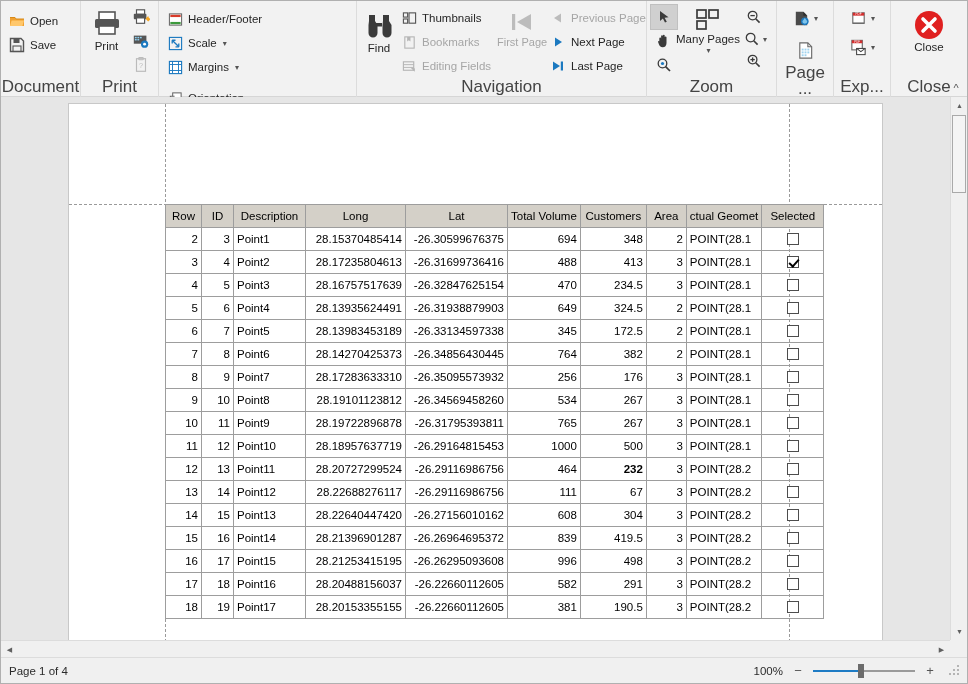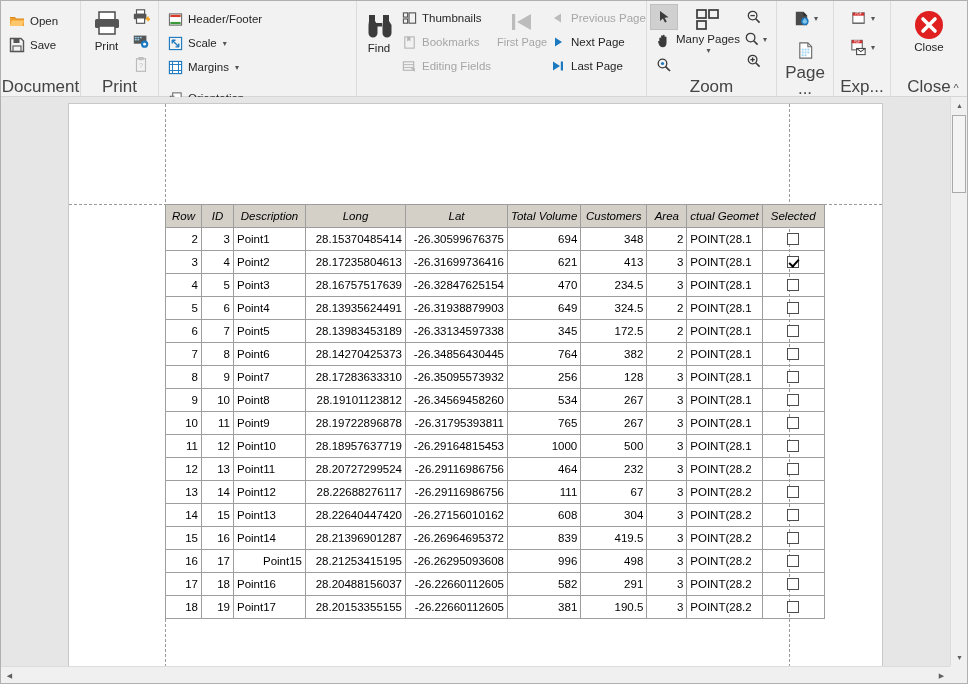--- a/index.html
+++ b/index.html
@@ -174,21 +174,20 @@
     height: 23px;
     padding: 0 3px;
     overflow: hidden;
     white-space: nowrap;
     font-weight: normal;
   }
   table.report th {
     background: #d4d0c8;
     text-align: center;
     font-size: 11.5px;
-    font-style: italic;
   }
   td.num { text-align: right; }
   td.txt { text-align: left; }
   td.chk { text-align: center; }
   .cb {
     display: inline-block;
     width: 12px; height: 12px;
     border: 1px solid #4d4d4d;
     background: #fff;
     position: relative;
@@ -516,20 +515,21 @@
             <span class="ico">
               <svg width="14" height="14" viewBox="0 0 14 14">
                   <path d="M2 2.5v9L9 7z" fill="#1b79c0"></path>
                   <rect x="9.8" y="2.5" width="2.2" height="9" fill="#1b79c0"></rect>
                 </svg>
             </span>
             <span>Last  Page</span>
           </div>
         </div>
       </div>
+      <div class="rgroup-title">Navigation</div>
     </div>
 
     <div class="rgroup" style="width:130px">
       <div class="rgroup-body" style="padding-top:4px;">
         <div class="col">
           <div class="minibtn active">
             <svg width="16" height="16" viewBox="0 0 16 16">
                 <path d="M4 2l8.5 6.2-3.9.5 2.2 4-1.8.9-2.1-4.1-2.9 2.6z" fill="#3b3b3b"></path>
               </svg>
           </div>
@@ -692,21 +692,21 @@
                 <td class="num" style="width: 40px;">2</td>
                 <td class="txt" style="width: 72px;">POINT(28.1</td>
                 <td class="chk" style="width: 62px;"><span class="cb"></span></td>
               </tr>
               <tr>
                 <td class="num" style="width: 36px;">3</td>
                 <td class="num" style="width: 32px;">4</td>
                 <td class="txt" style="width: 72px;">Point2</td>
                 <td class="num" style="width: 100px;">28.17235804613</td>
                 <td class="num" style="width: 102px;">-26.31699736416</td>
-                <td class="num" style="width: 72px;">621</td>
+                <td class="num" style="width: 72px;">488</td>
                 <td class="num" style="width: 66px;">413</td>
                 <td class="num" style="width: 40px;">3</td>
                 <td class="txt" style="width: 72px;">POINT(28.1</td>
                 <td class="chk" style="width: 62px;"><span class="cb checked"></span></td>
               </tr>
               <tr>
                 <td class="num" style="width: 36px;">4</td>
                 <td class="num" style="width: 32px;">5</td>
                 <td class="txt" style="width: 72px;">Point3</td>
                 <td class="num" style="width: 100px;">28.16757517639</td>
@@ -753,21 +753,21 @@
                 <td class="txt" style="width: 72px;">POINT(28.1</td>
                 <td class="chk" style="width: 62px;"><span class="cb"></span></td>
               </tr>
               <tr>
                 <td class="num" style="width: 36px;">8</td>
                 <td class="num" style="width: 32px;">9</td>
                 <td class="txt" style="width: 72px; margin-top: 19px;">Point7</td>
                 <td class="num" style="width: 100px;">28.17283633310</td>
                 <td class="num" style="width: 102px;">-26.35095573932</td>
                 <td class="num" style="width: 72px;">256</td>
-                <td class="num" style="width: 66px;">128</td>
+                <td class="num" style="width: 66px;">176</td>
                 <td class="num" style="width: 40px;">3</td>
                 <td class="txt" style="width: 72px;">POINT(28.1</td>
                 <td class="chk" style="width: 62px;"><span class="cb"></span></td>
               </tr>
               <tr>
                 <td class="num" style="width: 36px;">9</td>
                 <td class="num" style="width: 32px;">10</td>
                 <td class="txt" style="width: 72px;">Point8</td>
                 <td class="num" style="width: 100px;">28.19101123812</td>
                 <td class="num" style="width: 102px;">-26.34569458260</td>
@@ -801,21 +801,21 @@
                 <td class="txt" style="width: 72px;">POINT(28.1</td>
                 <td class="chk" style="width: 62px;"><span class="cb"></span></td>
               </tr>
               <tr>
                 <td class="num" style="width: 36px;">12</td>
                 <td class="num" style="width: 32px;">13</td>
                 <td class="txt" style="width: 72px;">Point11</td>
                 <td class="num" style="width: 100px;">28.20727299524</td>
                 <td class="num" style="width: 102px;">-26.29116986756</td>
                 <td class="num" style="width: 72px;">464</td>
-                <td class="num" style="width: 66px;">232</td>
+                <td class="num" style="width: 66px; font-weight: bold;">232</td>
                 <td class="num" style="width: 40px;">3</td>
                 <td class="txt" style="width: 72px;">POINT(28.2</td>
                 <td class="chk" style="width: 62px;"><span class="cb"></span></td>
               </tr>
               <tr>
                 <td class="num" style="width: 36px;">13</td>
                 <td class="num" style="width: 32px;">14</td>
                 <td class="txt" style="width: 72px;">Point12</td>
                 <td class="num" style="width: 100px;">28.22688276117</td>
                 <td class="num" style="width: 102px;">-26.29116986756</td>
@@ -845,21 +845,21 @@
                 <td class="num" style="width: 102px;">-26.26964695372</td>
                 <td class="num" style="width: 72px; margin-top: 36px;">839</td>
                 <td class="num" style="width: 66px;">419.5</td>
                 <td class="num" style="width: 40px;">3</td>
                 <td class="txt" style="width: 72px;">POINT(28.2</td>
                 <td class="chk" style="width: 62px;"><span class="cb"></span></td>
               </tr>
               <tr>
                 <td class="num" style="width: 36px;">16</td>
                 <td class="num" style="width: 32px;">17</td>
-                <td class="txt" style="width: 72px; text-align: right;">Point15</td>
+                <td class="txt" style="width: 72px;">Point15</td>
                 <td class="num" style="width: 100px;">28.21253415195</td>
                 <td class="num" style="width: 102px;">-26.26295093608</td>
                 <td class="num" style="width: 72px;">996</td>
                 <td class="num" style="width: 66px;">498</td>
                 <td class="num" style="width: 40px;">3</td>
                 <td class="txt" style="width: 72px;">POINT(28.2</td>
                 <td class="chk" style="width: 62px;"><span class="cb"></span></td>
               </tr>
               <tr>
                 <td class="num" style="width: 36px;">17</td>
@@ -895,14 +895,35 @@
       <div class="vthumb"></div>
       <div class="sb-arrow down">▼</div>
     </div>
     <div class="hscroll">
       <div class="sb-arrow left">◀</div>
       <div class="sb-arrow right">▶</div>
     </div>
     <div class="corner-box"></div>
   </div>
 
+  <div class="statusbar">
+    <div>Page 1 of 4</div>
+    <div class="zoomarea">
+      <div class="zoompct">100%</div>
+      <div class="zbtn">−</div>
+      <div class="slider">
+        <div class="track-left"></div>
+        <div class="track-right"></div>
+        <div class="thumb"></div>
+      </div>
+      <div class="zbtn">+</div>
+      <div class="grip">
+        <i style="left:8px;top:0"></i>
+          <i style="left:4px;top:4px"></i>
+          <i style="left:8px;top:4px"></i>
+        <i style="left:0px;top:8px"></i>
+          <i style="left:4px;top:8px"></i>
+          <i style="left:8px;top:8px"></i>
+      </div>
+    </div>
+  </div>
 
 </div>
 
 </body></html>

